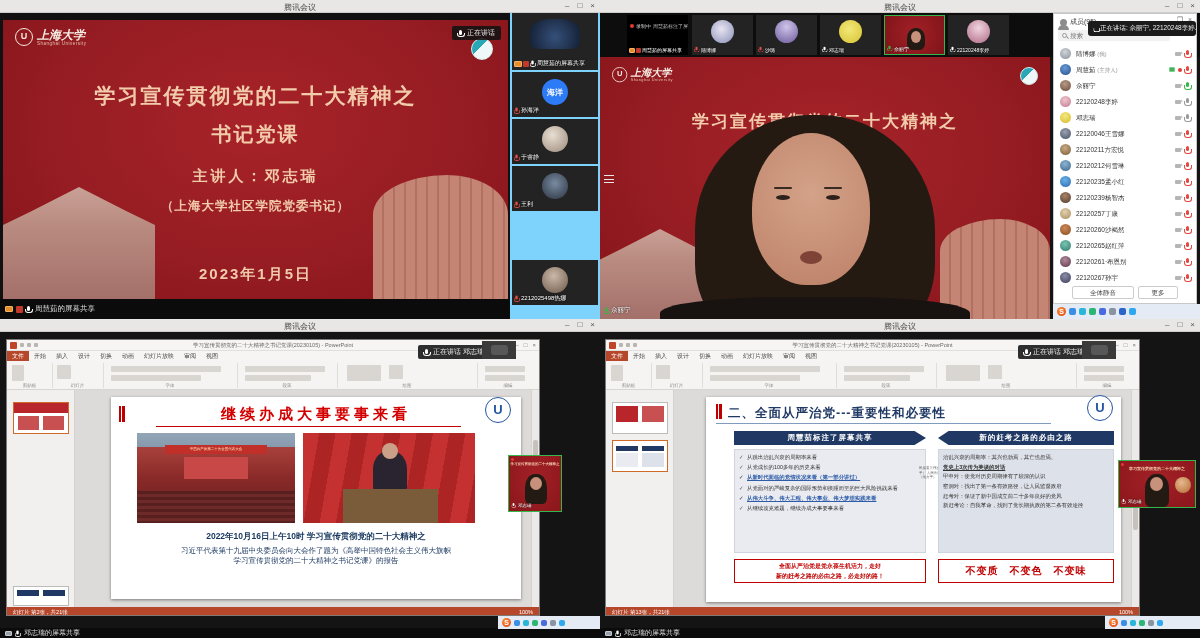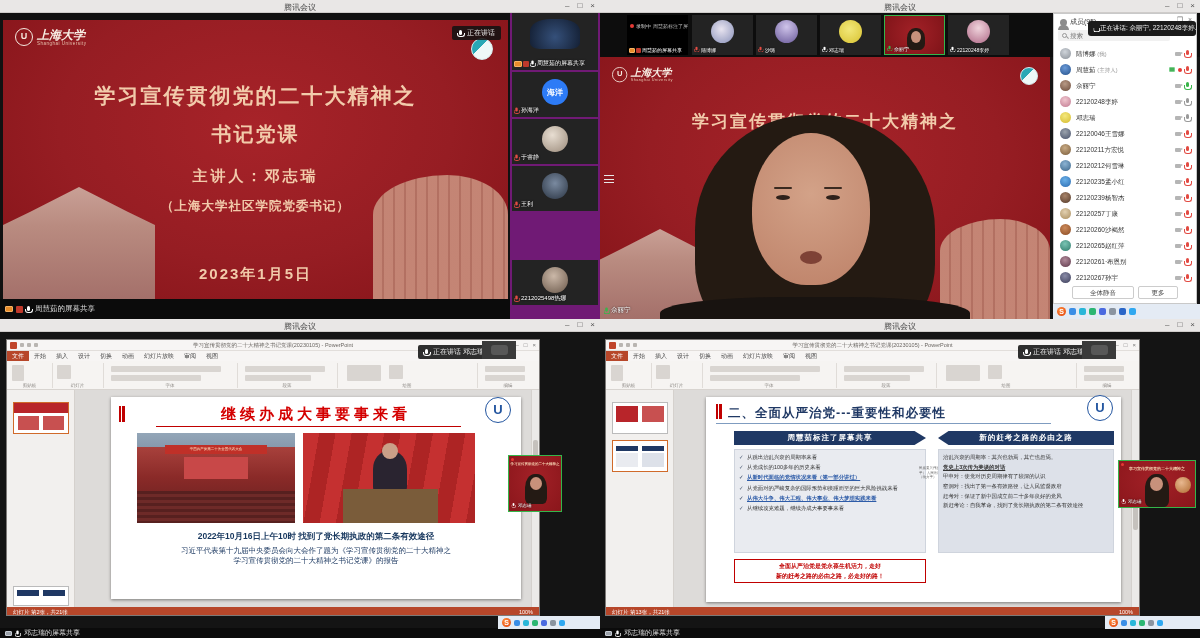--- a/index.html
+++ b/index.html
@@ -151,21 +151,21 @@
         <span class="mic"></span>
         <span>正在讲话</span>
       </div>
       <div class="sharebar" style="left:0;top:286px;width:510px;height:20px">
         <span class="shrico"></span>
         <span class="redico"></span>
         <span class="mic"></span>
         <span>周慧茹的屏幕共享</span>
       </div>
 
-      <div class="abs" style="left:510px;top:0;width:90px;height:306px;background:#701a75">
+      <div class="abs" style="left:510px;top:0;width:90px;height:306px;background:#7dd3fc">
         <div class="vtile" style="left:2px;top:0;width:86px;height:57px">
           <div class="abs" style="left:18px;top:6px;width:50px;height:30px;background:radial-gradient(circle at 50% 60%,#35507a,#101a2c);border-radius:40% 40% 20% 20%"></div>
           <div class="vlabel">
             <span class="shrico"></span>
             <span class="redico" style="width:6px;height:6px"></span>
             <span class="mic" style="transform:scale(.8)"></span>
             <span>周慧茹的屏幕共享</span>
           </div>
         </div>
         <div class="vtile" style="left:2px;top:59px;width:86px;height:45px">
@@ -526,22 +526,22 @@
             <div class="abs" style="left:0;top:14px;right:0;bottom:0;background:linear-gradient(180deg,#a8413c 0%,#8a2a28 40%,#5e1e1e 100%)"></div>
             <div class="abs" style="left:18%;top:12px;right:18%;height:9px;background:#c03028;color:#ffe9c8;font-size:3.5px;text-align:center;line-height:9px;white-space:nowrap;overflow:hidden">中国共产党第二十次全国代表大会</div>
             <div class="abs" style="left:30%;top:24px;right:30%;height:22px;background:#c84848"></div>
             <div class="abs" style="left:0;bottom:0;right:0;height:32px;background:repeating-linear-gradient(180deg,#57201f 0 3px,#6e2a28 3px 6px)"></div>
           </div>
           <div class="photo" style="left:192px;top:36px;width:172px;height:90px;background:repeating-linear-gradient(100deg,#c53030 0 16px,#ad2424 16px 32px)">
             <div class="abs" style="left:70px;top:18px;width:34px;height:40px;background:#2a2430;border-radius:45% 45% 10% 10%"></div>
             <div class="abs" style="left:79px;top:10px;width:16px;height:16px;background:#caa088;border-radius:50%"></div>
             <div class="abs" style="left:40px;bottom:0;width:95px;height:34px;background:#7a5c3a"></div>
           </div>
-          <div class="abs" style="left:0;right:0;top:134px;text-align:center;font-size:8.5px;font-weight:bold;color:#17375e">2022年10月16日上午10时 找到了党长期执政的第二条有效途径</div>
-          <div class="abs" style="left:0;right:0;top:149px;text-align:center;font-size:7.5px;color:#1f3b63">习近平代表第十九届中央委员会向大会作了题为《学习宣传贯彻党的二十大精神之</div>
+          <div class="abs" style="left:0;right:0;top:134px;text-align:center;font-size:8.5px;font-weight:bold;color:#17375e">2022年10月16日上午10时 学习宣传贯彻党的二十大精神之</div>
+          <div class="abs" style="left:0;right:0;top:149px;text-align:center;font-size:7.5px;color:#1f3b63">习近平代表第十九届中央委员会向大会作了题为《高举中国特色社会主义伟大旗帜</div>
           <div class="abs" style="left:0;right:0;top:159px;text-align:center;font-size:7.5px;color:#1f3b63">学习宣传贯彻党的二十大精神之书记党课》的报告</div>
         </div>
       </div>
       <div class="scroll" style="right:0;top:50px;width:8px;height:217px">
         <span class="sth" style="top:50px;height:45px"></span>
       </div>
       <div class="statusbar" style="top:267px">
         <span>幻灯片 第2张，共21张</span>
         <span>100%</span>
       </div>
@@ -674,20 +674,21 @@
 
           <div class="colhdr" style="left:232px;top:34px;width:176px;height:14px;clip-path:polygon(6% 0,100% 0,100% 100%,6% 100%,0 50%)">新的赶考之路的必由之路</div>
           <div class="colbody" style="left:232px;top:52px;width:176px;height:104px;background:#dde1e9">
             <div class="rline">治乱兴衰的周期率：其兴也勃焉，其亡也忽焉。</div>
             <div class="rline blink">党史上3次传为美谈的对话</div>
             <div class="rline">甲申对：使党对历史周期律有了较深的认识</div>
             <div class="rline">窑洞对：找出了第一条有效路径，让人民监督政府</div>
             <div class="rline">赶考对：保证了新中国成立前二十多年良好的党风</div>
             <div class="rline">新赶考论：自我革命，找到了党长期执政的第二条有效途径</div>
           </div>
+          <div class="redboxx" style="left:232px;top:162px;width:176px;height:24px;font-size:10px;line-height:22px;letter-spacing:1px">不变质　不变色　不变味</div>
         </div>
       </div>
       <div class="scroll" style="right:0;top:50px;width:8px;height:217px">
         <span class="sth" style="top:95px;height:45px"></span>
       </div>
       <div class="statusbar" style="top:267px">
         <span>幻灯片 第13张，共21张</span>
         <span>100%</span>
       </div>
     </div>

